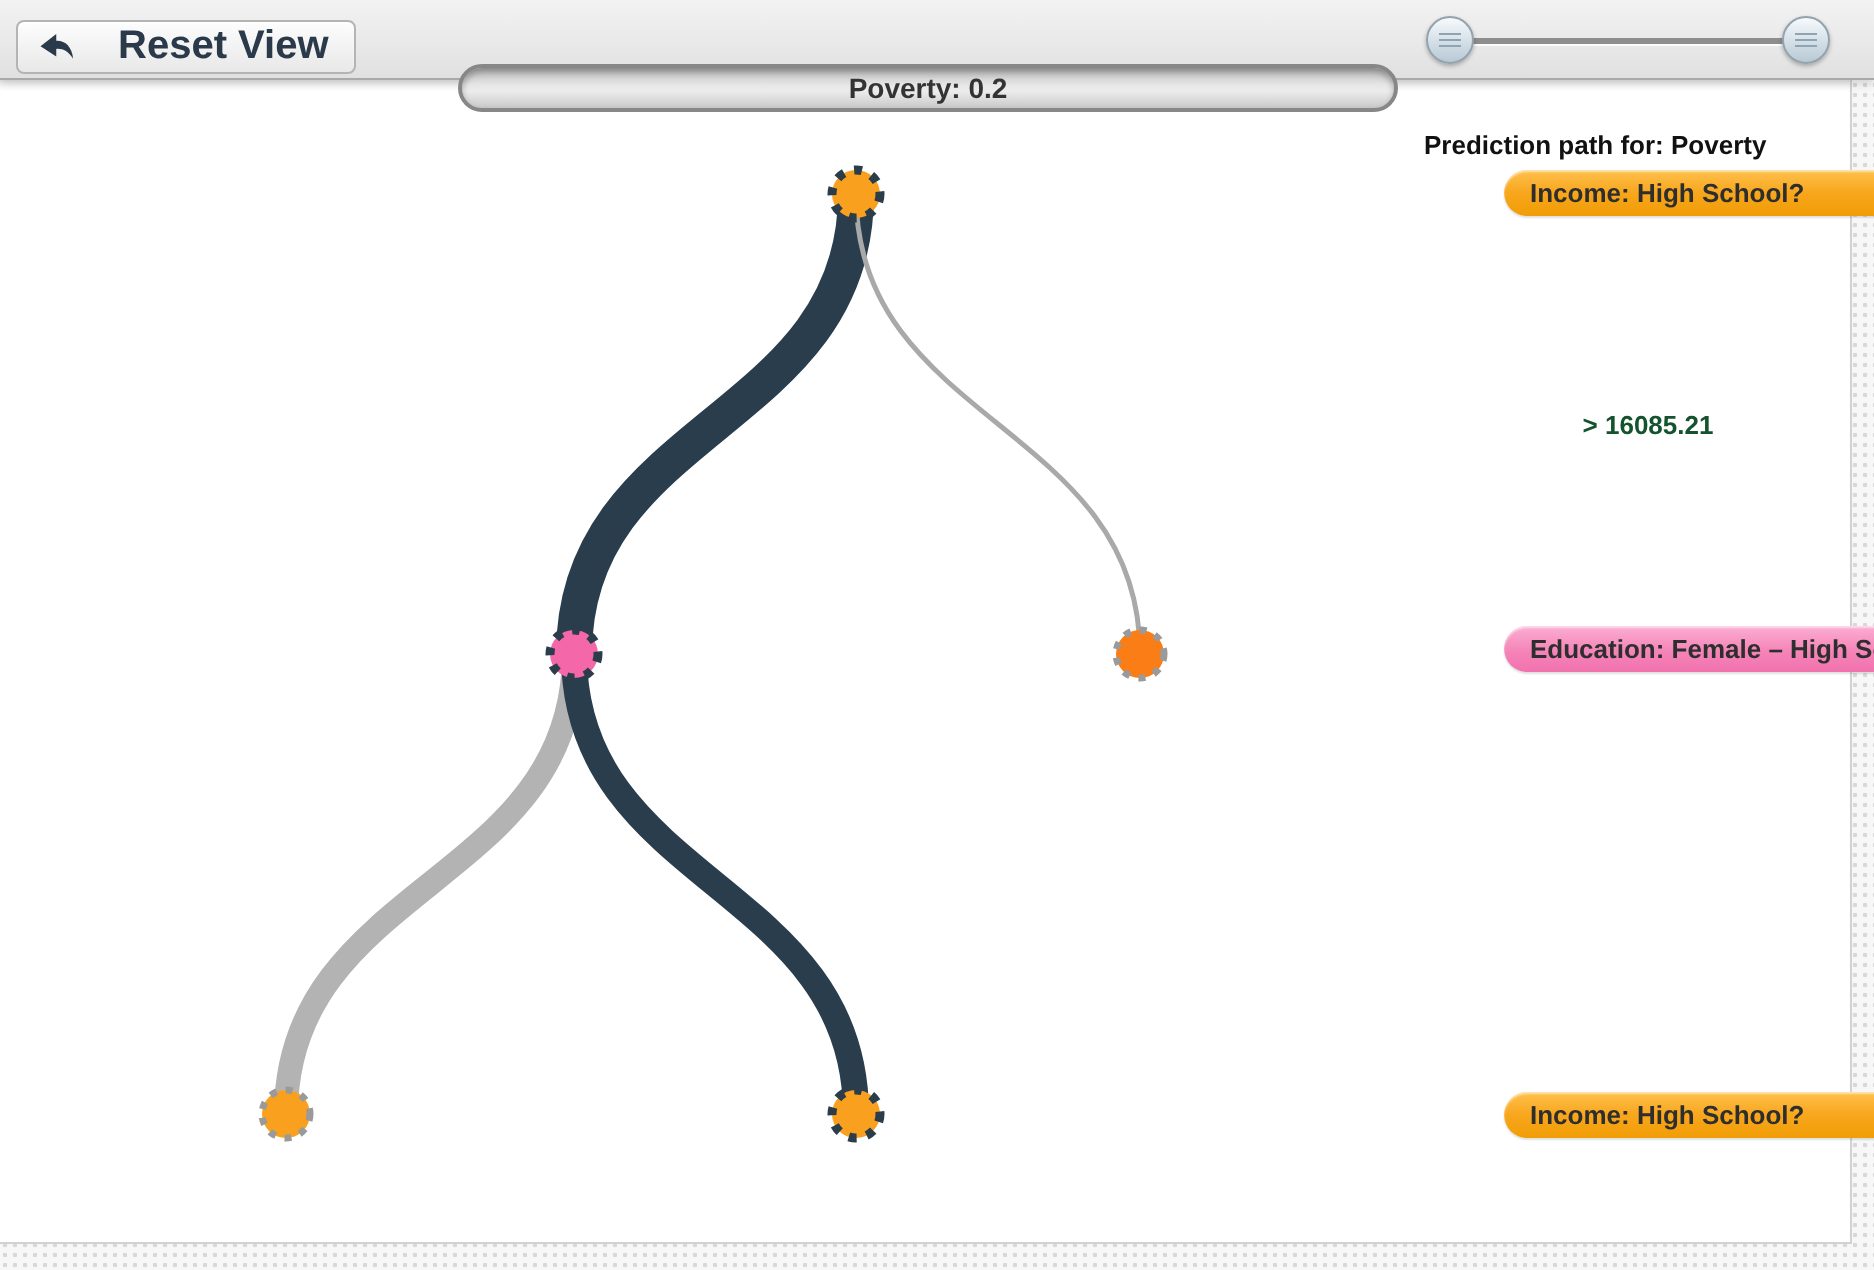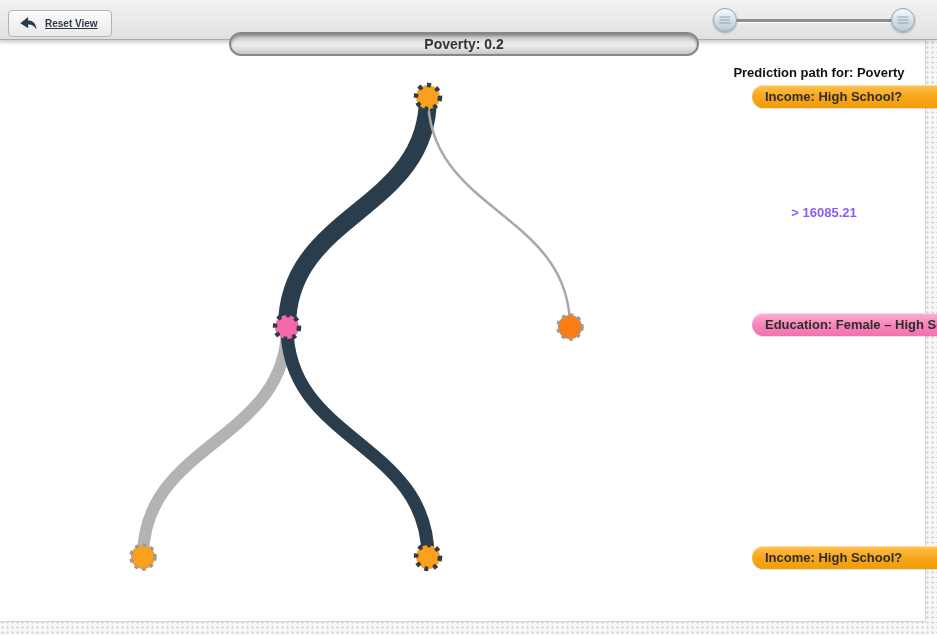--- a/index.html
+++ b/index.html
@@ -13,26 +13,25 @@
   
   .toolbar {
     position:absolute; left:0; top:0; width:937px; height:40px;
     background:linear-gradient(180deg,#f2f2f2 0%,#e9e9e9 55%,#e0e0e0 100%);
     border-bottom:1px solid #a9a9a9;
     box-shadow:0 2px 4px rgba(0,0,0,0.14);
     z-index:5;
   }
   .reset-btn {
     position:absolute; left:8px; top:10px; height:27px;
-    display:flex; align-items:center; gap:7px; padding:0 13px 0 10px;
+    display:flex; align-items:center; gap:21px; padding:0 13px 0 10px;
     background:linear-gradient(180deg,#fdfdfd,#e8e8e8);
     border:1px solid #b4b4b4; border-radius:4px;
-    font-size:10px; font-weight:bold; color:#2b3a4a; cursor:pointer;
+    font-size:20px; font-weight:bold; color:#2b3a4a; cursor:pointer;
     box-shadow:0 1px 1px rgba(255,255,255,0.9) inset;
-    text-decoration:underline;
   }
   .reset-btn svg { display:block; }
   .meter {
     position:absolute; left:229px; top:9px; width:470px; height:24px;
     border-radius:13px;
     border:2px solid #878787;
     background:linear-gradient(180deg,#b9b9b9 0%,#e6e6e6 42%,#ececec 58%,#c9c9c9 100%);
     box-shadow:inset 0 2px 3px rgba(0,0,0,0.28), 0 1px 0 rgba(255,255,255,0.65);
     text-align:center; line-height:20px; font-size:14px; font-weight:bold; color:#333;margin-top:23px;
   }
@@ -61,37 +60,37 @@
     position:absolute; left:0; top:40px; width:926px; height:582px;
     background:#ffffff;
     border-right:1px solid #d2d2d2; border-bottom:1px solid #d2d2d2;
     box-shadow:inset 0 5px 6px -5px rgba(0,0,0,0.18);
     z-index:2;
   }
   .tree-svg { position:absolute; left:0; top:0; }
   
   .panel-title {
     position:absolute; left:712px; top:25px; width:214px;
-    text-align:center; font-size:13px; font-weight:bold; color:#111;
+    text-align:left; font-size:13px; font-weight:bold; color:#111;
   }
   .badge {
     position:absolute; left:752px; width:204px; height:23px;
     border-radius:12px; line-height:23px; padding-left:13px;
     font-size:13px; font-weight:bold; color:#2e2e2e;
     box-shadow:inset 0 1px 1px rgba(255,255,255,0.55), 0 1px 1px rgba(0,0,0,0.12);
     white-space:nowrap; overflow:hidden;
   }
   .badge.orange { background:linear-gradient(180deg,#ffc14e 0%,#f8a61c 50%,#f09d06 100%); }
   .badge.pink   { background:linear-gradient(180deg,#fbaed2 0%,#f584b8 55%,#f172ae 100%); }
   .badge.b1 { top:45px; }
   .badge.b2 { top:273px; }
   .badge.b3 { top:506px; }
   .edge-label {
     position:absolute; left:722px; width:204px; text-align:center;
-    font-size:13px; font-weight:bold; color:#8b5cf6;
+    font-size:13px; font-weight:bold; color:#14532d;
   }
   .edge-label.e1 { top:165px; }
   .edge-label.e2 { top:392px; }
 </style>
 </head>
 <body>
 
 <div class="stage">
 
   <div class="toolbar">

